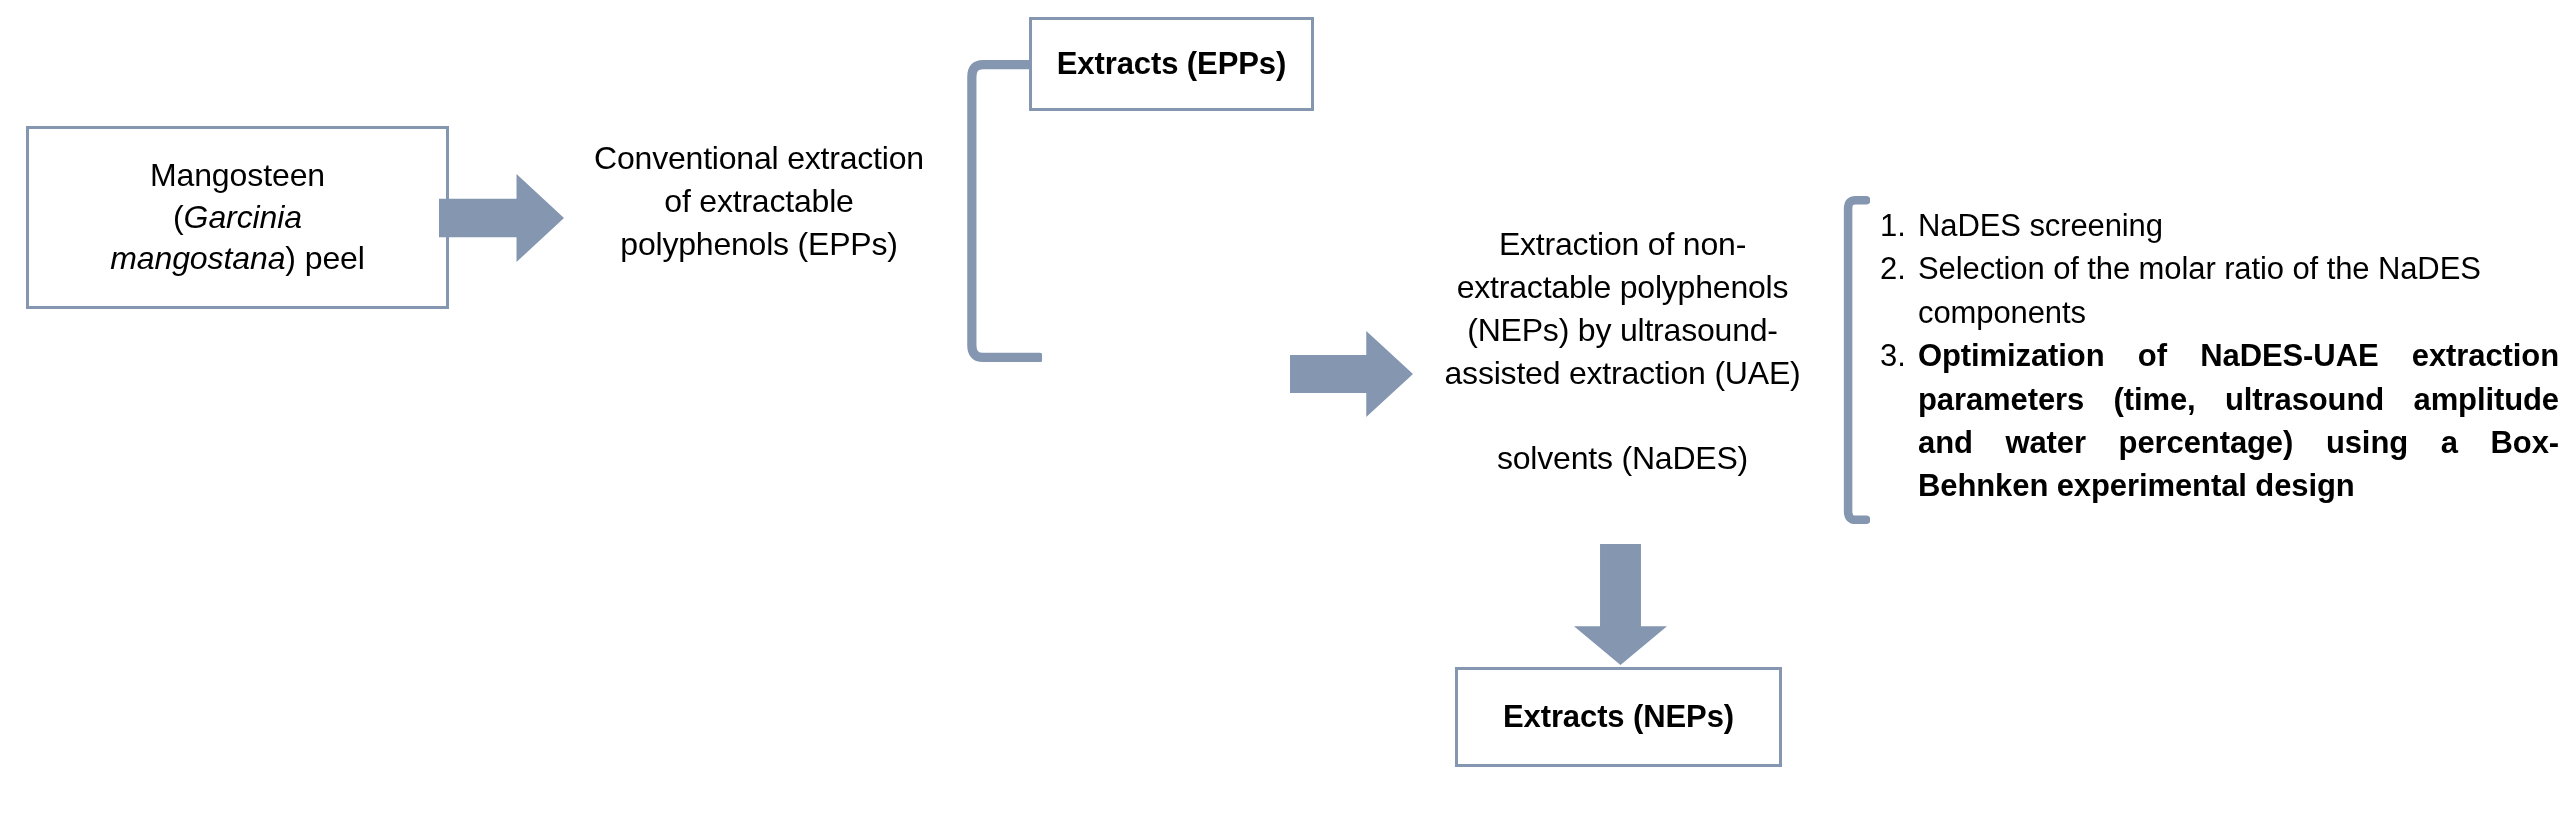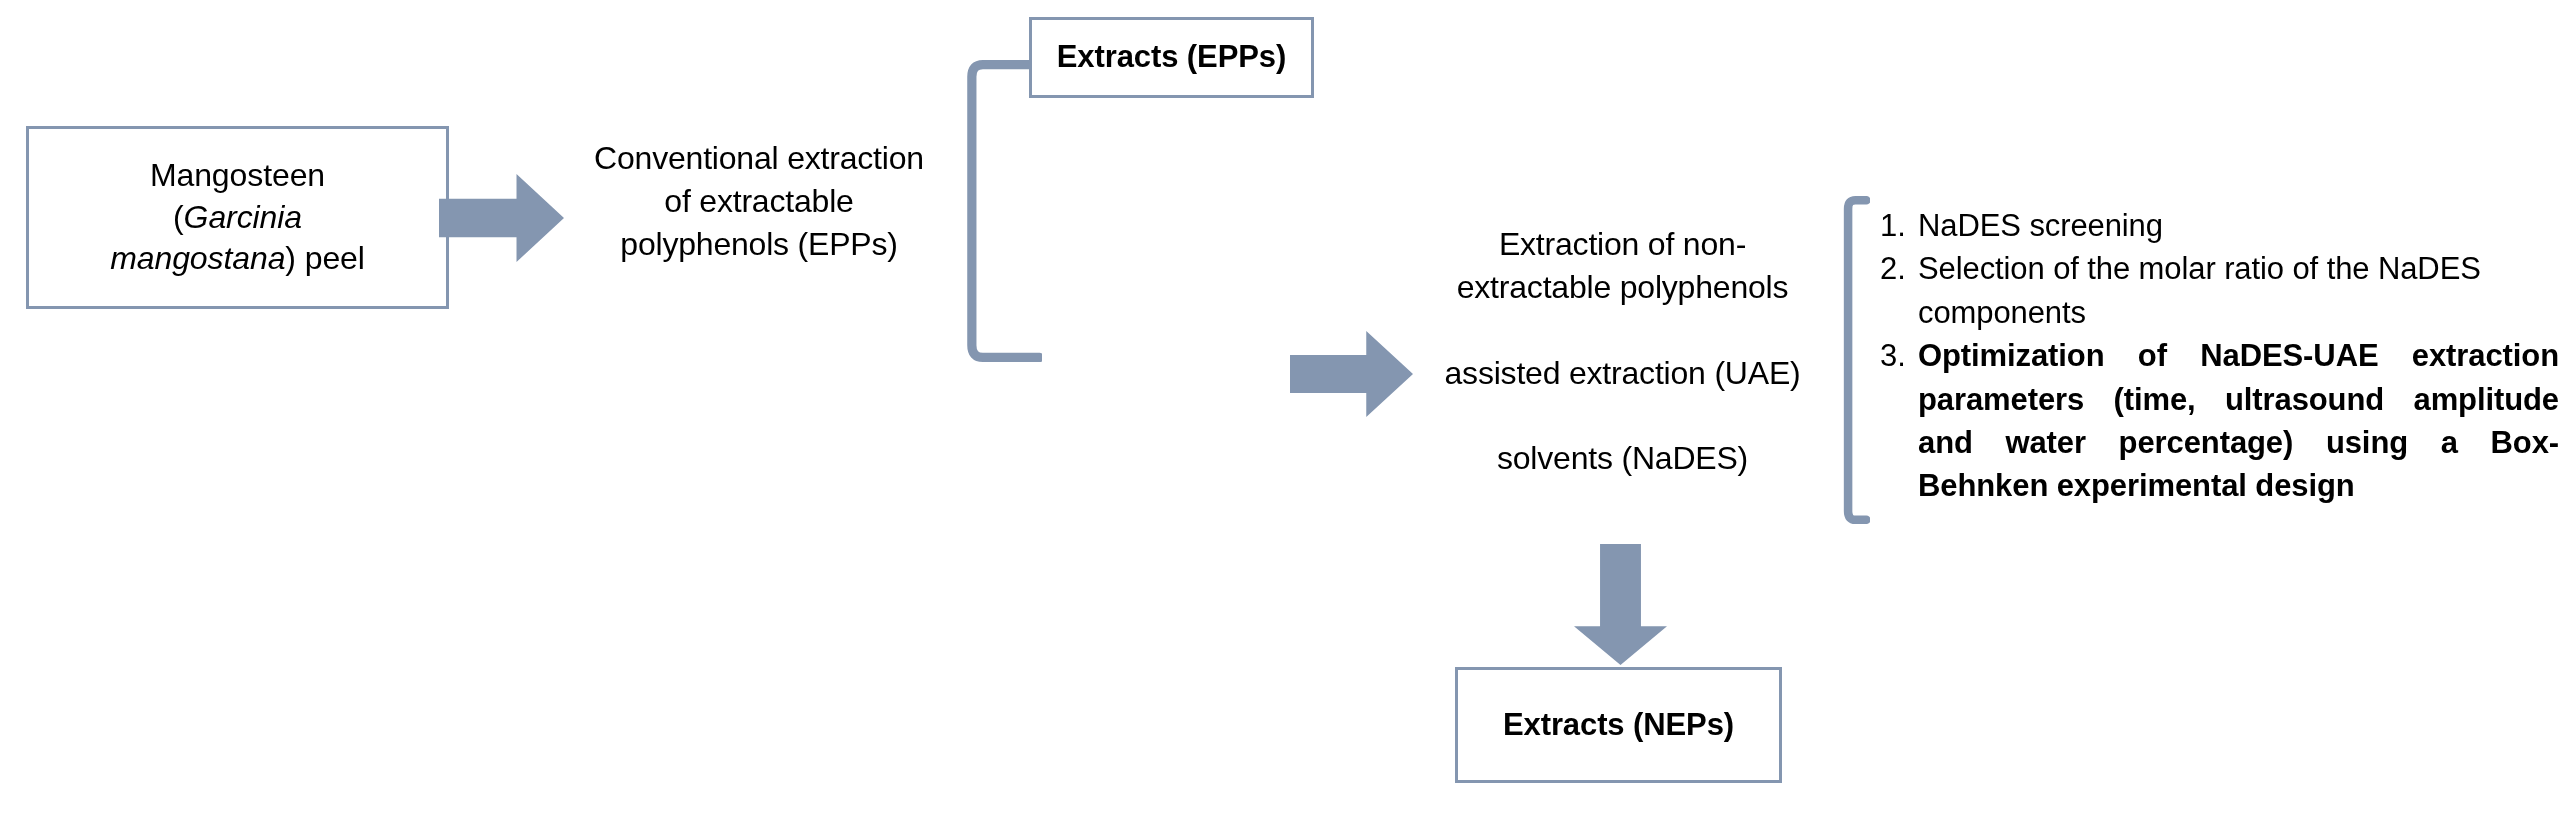--- a/index.html
+++ b/index.html
@@ -109,31 +109,31 @@
     <span>of extractable</span><br>
     <span>polyphenols (EPPs)</span>
   </div>
 
   <div class="abs bracket" style="left:962px; top:57px; width:80px; height:308px;">
     <svg width="80" height="308" viewBox="0 0 130 500" fill="none">
       <path d="M 126 12 L 34 12 Q 16 12 16 32 L 16 468 Q 16 488 34 488 L 126 488" stroke="#8496B0" stroke-width="15" fill="none" stroke-linecap="round" stroke-linejoin="round"></path>
     </svg>
   </div>
 
-  <div class="abs node-box bold" style="left:1029px; top:16.7px; width:285px; height:81px;">
+  <div class="abs node-box bold" style="left:1029px; top:16.7px; width:285px; height:94px;">
     <div class="box-text">Extracts (EPPs)</div>
   </div>
 
 
   <div class="abs arrow-right" style="left:1290px; top:331px; width:123px; height:86px;"></div>
 
   <div class="abs text-block" style="left:1400px; top:223px; width:445px;">
     <span>Extraction of non-</span><br>
     <span>extractable polyphenols</span><br>
-    <br>
+    <span>(NEPs) by ultrasound-</span><br>
     <span>assisted extraction (UAE)</span><br>
     <br>
     <span>solvents (NaDES)</span>
   </div>
 
   <div class="abs bracket" style="left:1842px; top:192px; width:28px; height:336px;">
     <svg width="28" height="336" viewBox="0 0 46 545" fill="none">
       <path d="M 40 10 L 22 10 Q 10 10 10 24 L 10 521 Q 10 535 22 535 L 40 535" stroke="#8496B0" stroke-width="14" fill="none" stroke-linecap="round" stroke-linejoin="round"></path>
     </svg>
   </div>
@@ -152,18 +152,18 @@
 
     <div class="num-row">
       <div class="num-marker">3.</div>
       <div class="num-text justified">Optimization of NaDES-UAE extraction parameters (time, ultrasound amplitude and water percentage) using a Box-Behnken experimental design</div>
     </div>
 
   </div>
 
   <div class="abs arrow-down" style="left:1574px; top:544px; width:93px; height:121px;"></div>
 
-  <div class="abs node-box bold" style="left:1455px; top:667px; width:327px; height:116px;">
+  <div class="abs node-box bold" style="left:1455px; top:667px; width:327px; height:100px;">
     <div class="box-text">Extracts (NEPs)</div>
   </div>
 
 </div>
 
 
 </body></html>

